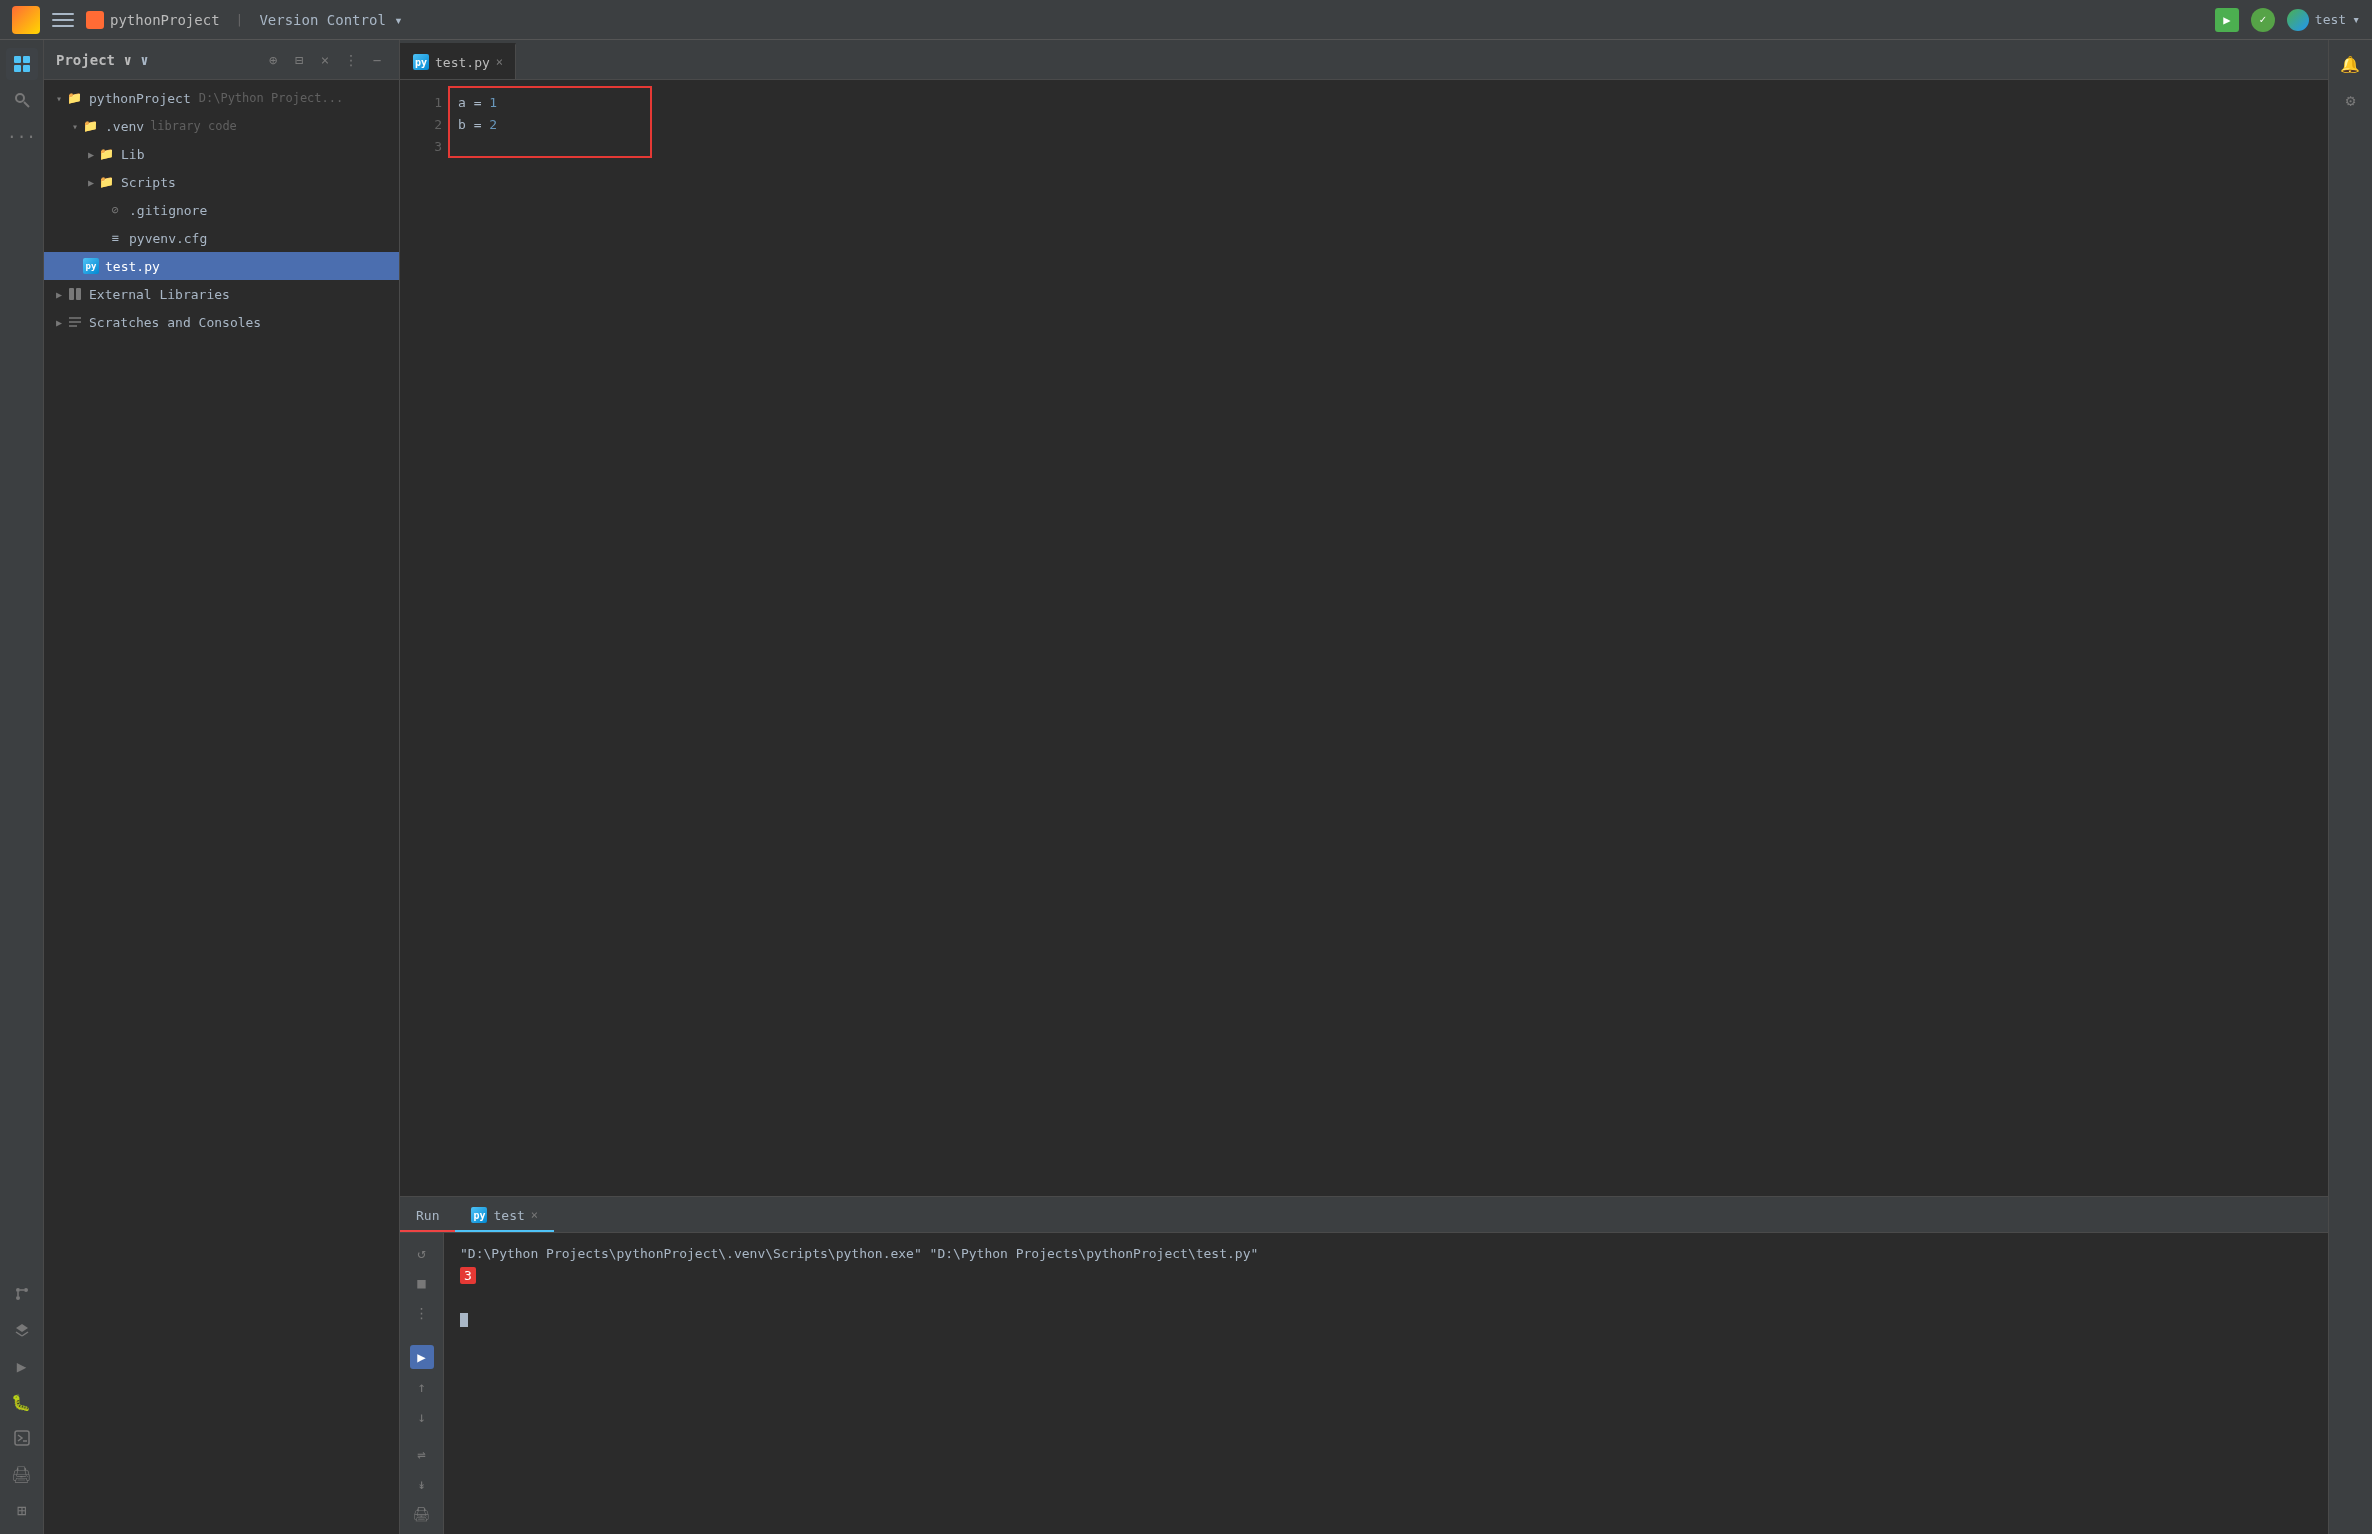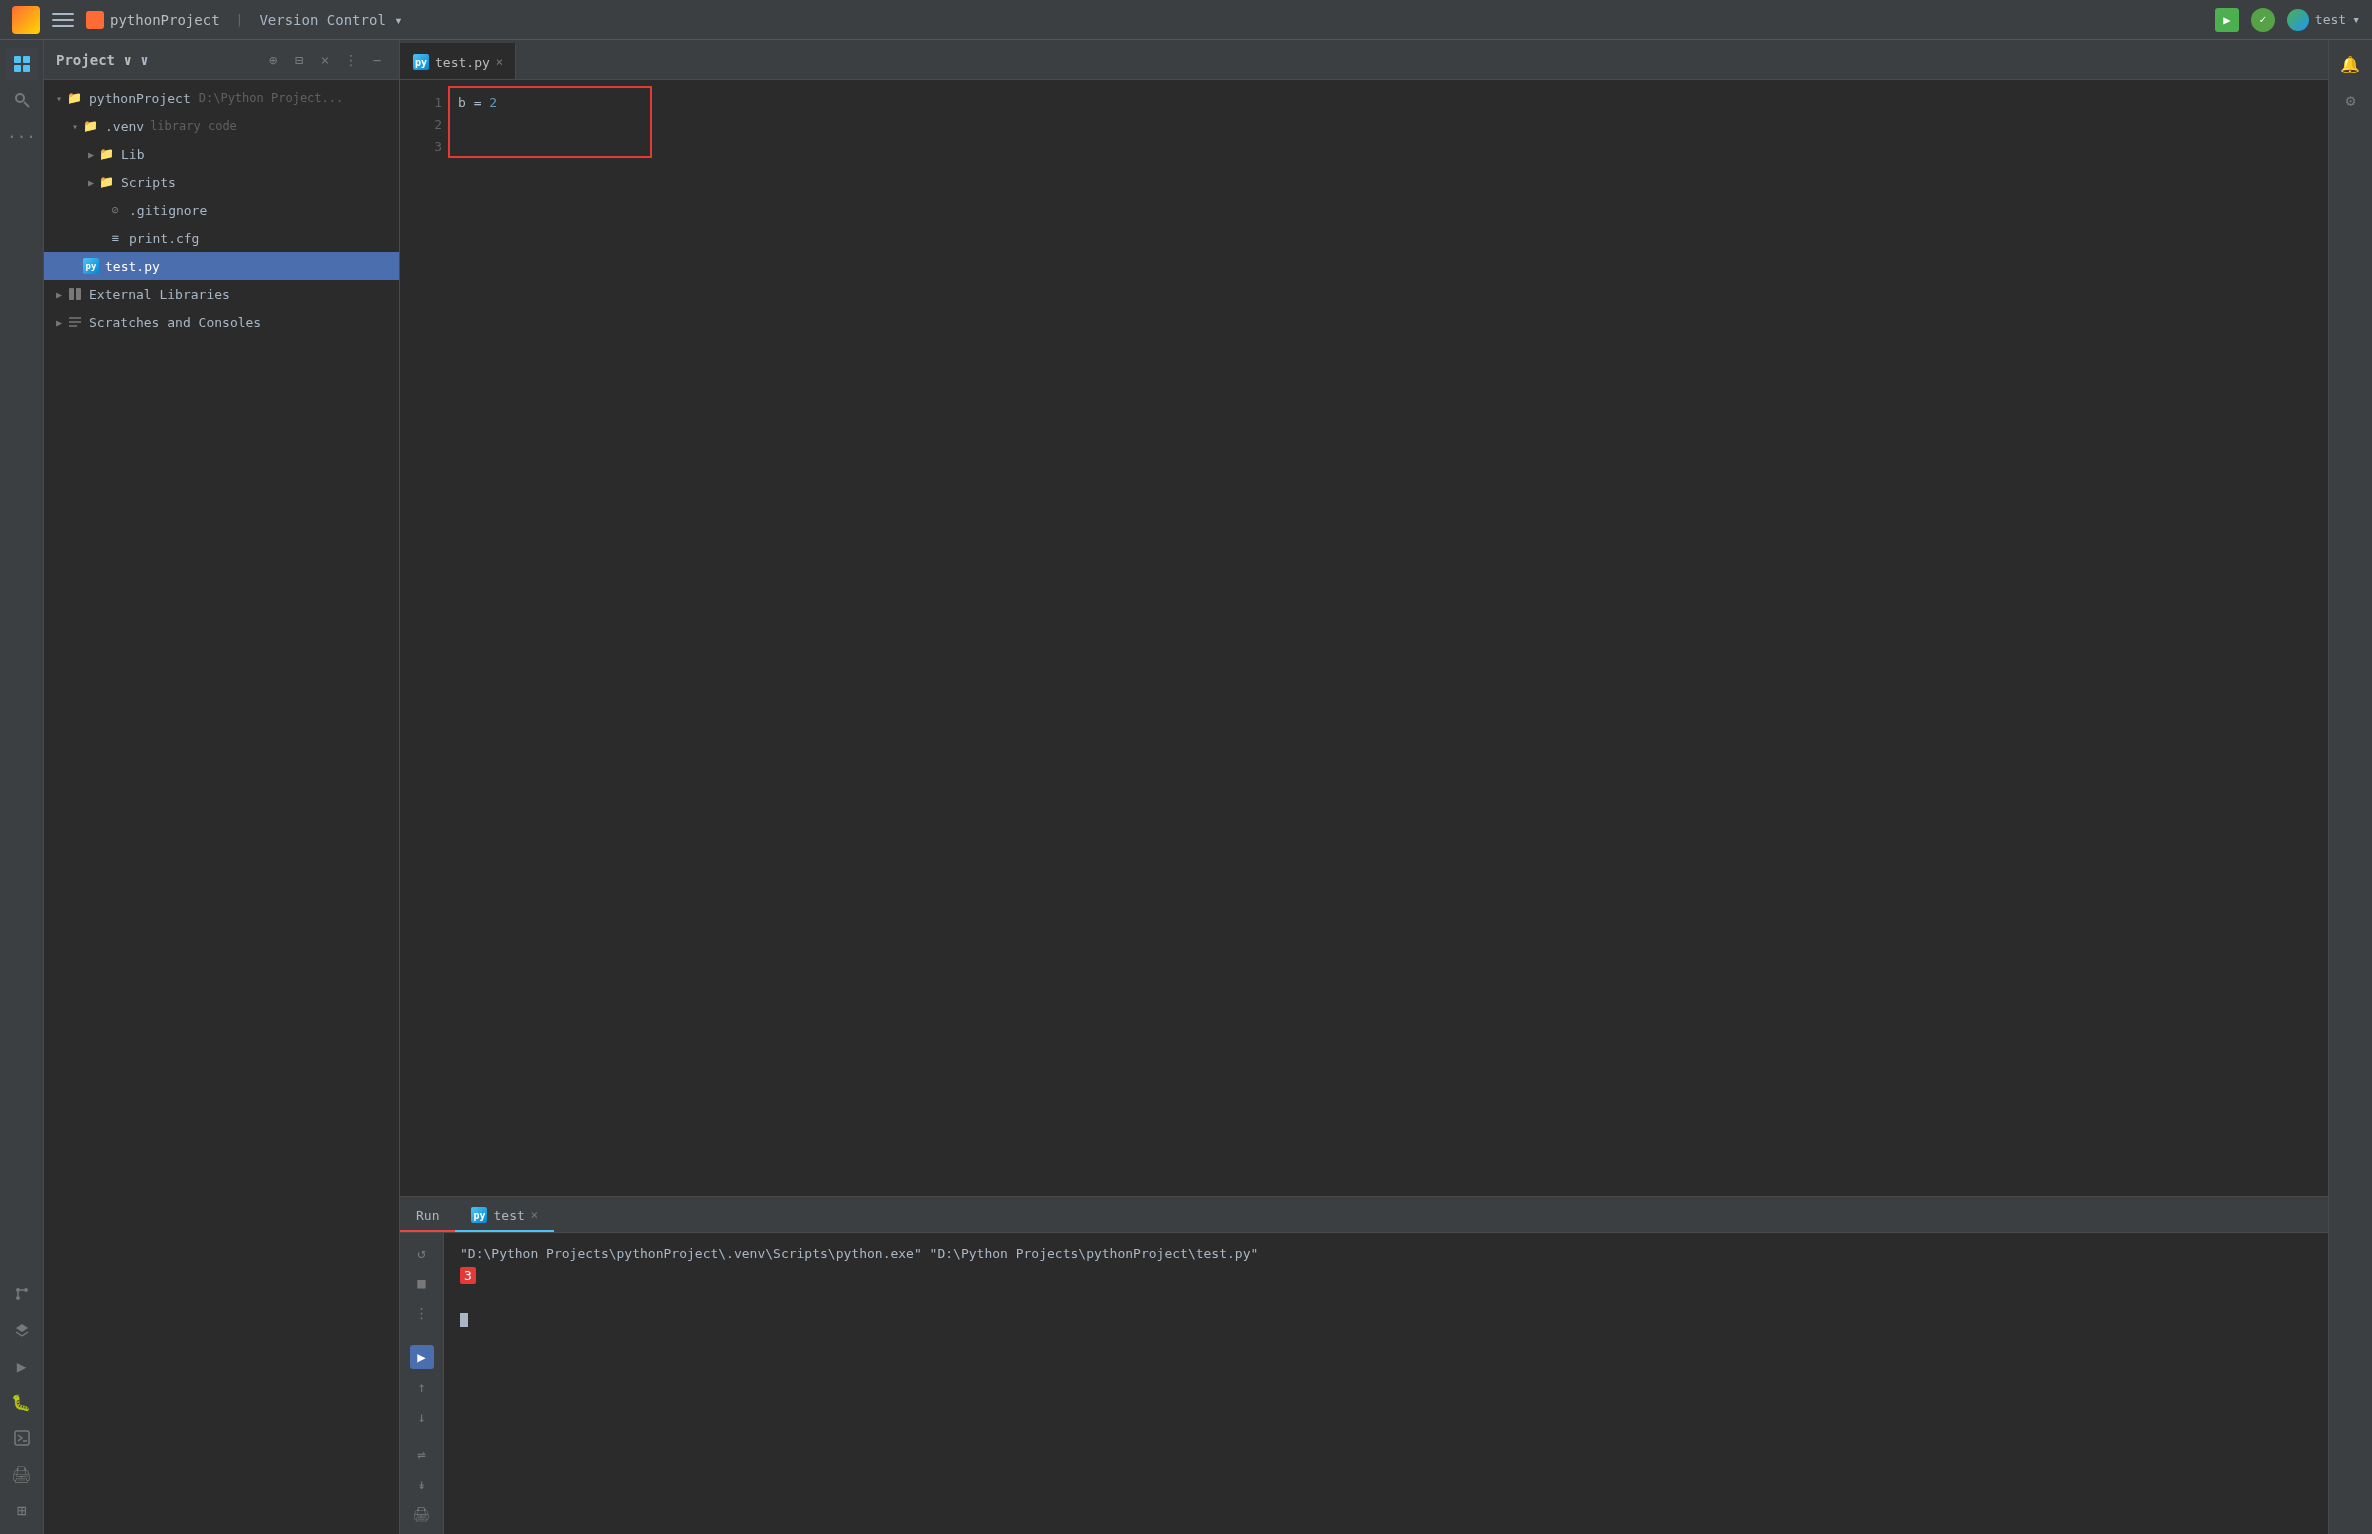--- a/index.html
+++ b/index.html
@@ -487,21 +487,21 @@
 
       <div class="tree-item" style="padding-left:48px;">
         <span class="chevron" style="width:14px;"></span>
         <span class="file-icon" style="color:#787878;">⊘</span>
         <span class="item-label">.gitignore</span>
       </div>
 
       <div class="tree-item" style="padding-left:48px;">
         <span class="chevron" style="width:14px;"></span>
         <span class="file-icon" style="color:#a9b7c6;">≡</span>
-        <span class="item-label">print.cfg</span>
+        <span class="item-label">pyvenv.cfg</span>
       </div>
 
       <div class="tree-item selected" style="padding-left:24px;">
         <span class="chevron" style="width:14px;"></span>
         <span class="file-icon">
           <div style="width:16px;height:16px;background:linear-gradient(135deg,#4fc3f7,#0288d1);border-radius:2px;display:flex;align-items:center;justify-content:center;font-size:9px;color:white;font-weight:bold;">py</div>
         </span>
         <span class="item-label">test.py</span>
       </div>
 
@@ -543,20 +543,25 @@
 
     <div class="code-editor">
       <div class="line-numbers">
         <div>1</div>
         <div>2</div>
         <div>3</div>
       </div>
       <div class="code-content">
 
         <div class="code-highlight-box"></div>
+        <span class="code-line">
+          <span class="var">a</span>
+          <span class="op"> = </span>
+          <span class="num">1</span>
+        </span>
         <span class="code-line">
           <span class="var">b</span>
           <span class="op"> = </span>
           <span class="num">2</span>
         </span>
       </div>
     </div>
 
     <div class="bottom-panel">
       <div class="bottom-tabs">

